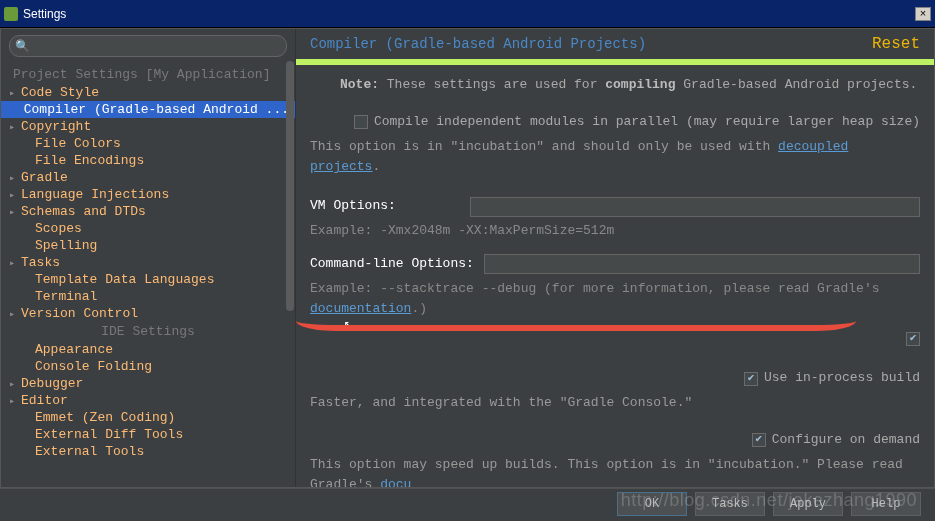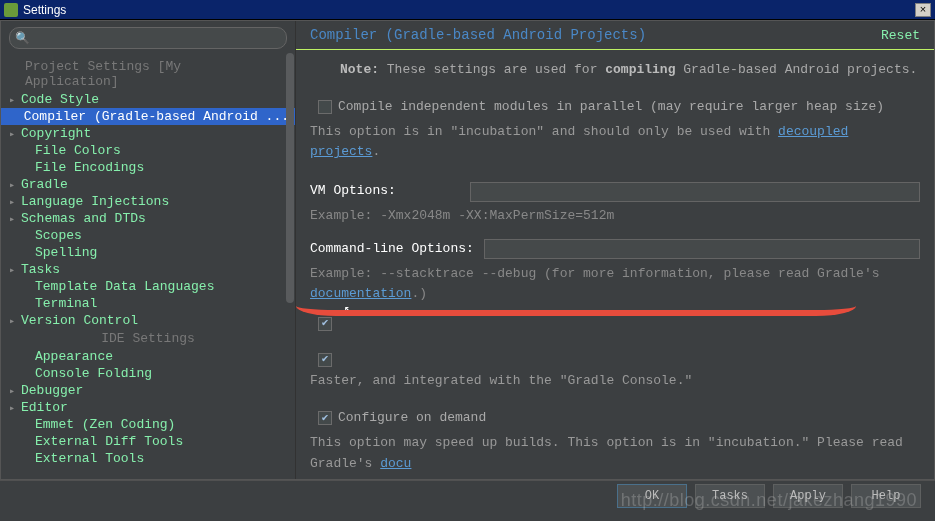--- a/index.html
+++ b/index.html
@@ -9,21 +9,21 @@
   background: #3c3f41;
   color: #bbbbbb;
   width: 935px;
   height: 521px;
   overflow: hidden;
 }
 .titlebar {
   background: linear-gradient(#0a246a, #a6caf0);
   background: #0a246a;
   color: #fff;
-  height: 20px;
+  height: 28px;
   display: flex;
   align-items: center;
   padding: 0 4px;
   border-bottom: 1px solid #000;
 }
 .titlebar .app-icon {
   width: 14px; height: 14px;
   background: #6a9a3a;
   border-radius: 2px;
   margin-right: 5px;
@@ -78,40 +78,40 @@
   font-size: 12px;
   outline: none;
 }
 .tree {
   flex: 1;
   overflow-y: auto;
   padding: 2px 0 8px 0;
 }
 .tree-section {
   color: #787878;
-  padding: 2px 24px;
+  padding: 2px 12px;
   font-size: 13px;
 }
 .tree-section.center { text-align: center; }
 .tree-item {
   display: flex;
   align-items: center;
   padding: 1px 6px 1px 8px;
   cursor: pointer;
   white-space: nowrap;
   overflow: hidden;
 }
 .tree-item .arrow {
   width: 12px;
   color: #888;
   font-size: 10px;
   display: inline-block;
 }
 .tree-item .label {
-  color: #86efac;
+  color: #fdba74;
 }
 .tree-item.indent1 { padding-left: 22px; }
 .tree-item.selected {
   background: #2f65ca;
 }
 .tree-item.selected .label { color: #fff; }
 .scrollbar-track {
   position: absolute;
   right: 0; top: 32px; bottom: 0;
   width: 10px;
@@ -127,46 +127,47 @@
   flex: 1;
   background: #3c3f41;
   display: flex;
   flex-direction: column;
   overflow: hidden;
 }
 .panel-header {
   display: flex;
   align-items: center;
   padding: 6px 14px;
-  border-bottom: 1px solid #bef264;
+  border-bottom: 6px solid #bef264;
 }
 .panel-title {
   color: #4a88c7;
   font-size: 14px;
 }
 .reset-link {
-  color: #86efac;
+  color: #eab308;
   cursor: pointer;
-  font-size: 13px;
+  font-size: 16px;
 }
 .panel-content {
   padding: 10px 14px;
   overflow-y: auto;
   flex: 1;
   line-height: 1.6;
   color: #a9a9a9;
   position: relative;
 }
 .note-row { margin-bottom: 16px; margin-left: 30px; }
 .note-row b { color: #bbb; }
 .cb-row {
   display: flex;
   align-items: center;
   gap: 6px;
-  margin: 4px 8px;
+  margin: 4px 0;
+  justify-content: flex-end;
 }
 .cb {
   width: 14px; height: 14px;
   background: #43494a;
   border: 1px solid #6b6b6b;
   display: inline-flex;
   align-items: center;
   justify-content: center;
   font-size: 11px;
   color: #a0c0e0;
@@ -384,20 +385,21 @@
       </div>
 
       <div class="cb-row" style="margin-top:8px;">
         <span class="cb checked"></span>
       </div>
       <span class="cursor-ptr" style="left:48px; top:248px;">↖</span>
       <div class="red-mark" style="left:0px; top:252px; width:560px;"></div>
 
       <div class="cb-row" style="margin-top:22px;">
         <span class="cb checked"></span>
+        <span>Use in-process build</span>
       </div>
       <div class="sub" style="margin-bottom:16px;">Faster, and integrated with the "Gradle Console."</div>
 
       <div class="cb-row">
         <span class="cb checked"></span>
         <span>Configure on demand</span>
       </div>
       <div class="sub">
         <span>This option may speed up builds. This option is in "incubation." Please read Gradle's </span><span class="link">docu</span>
       </div>

